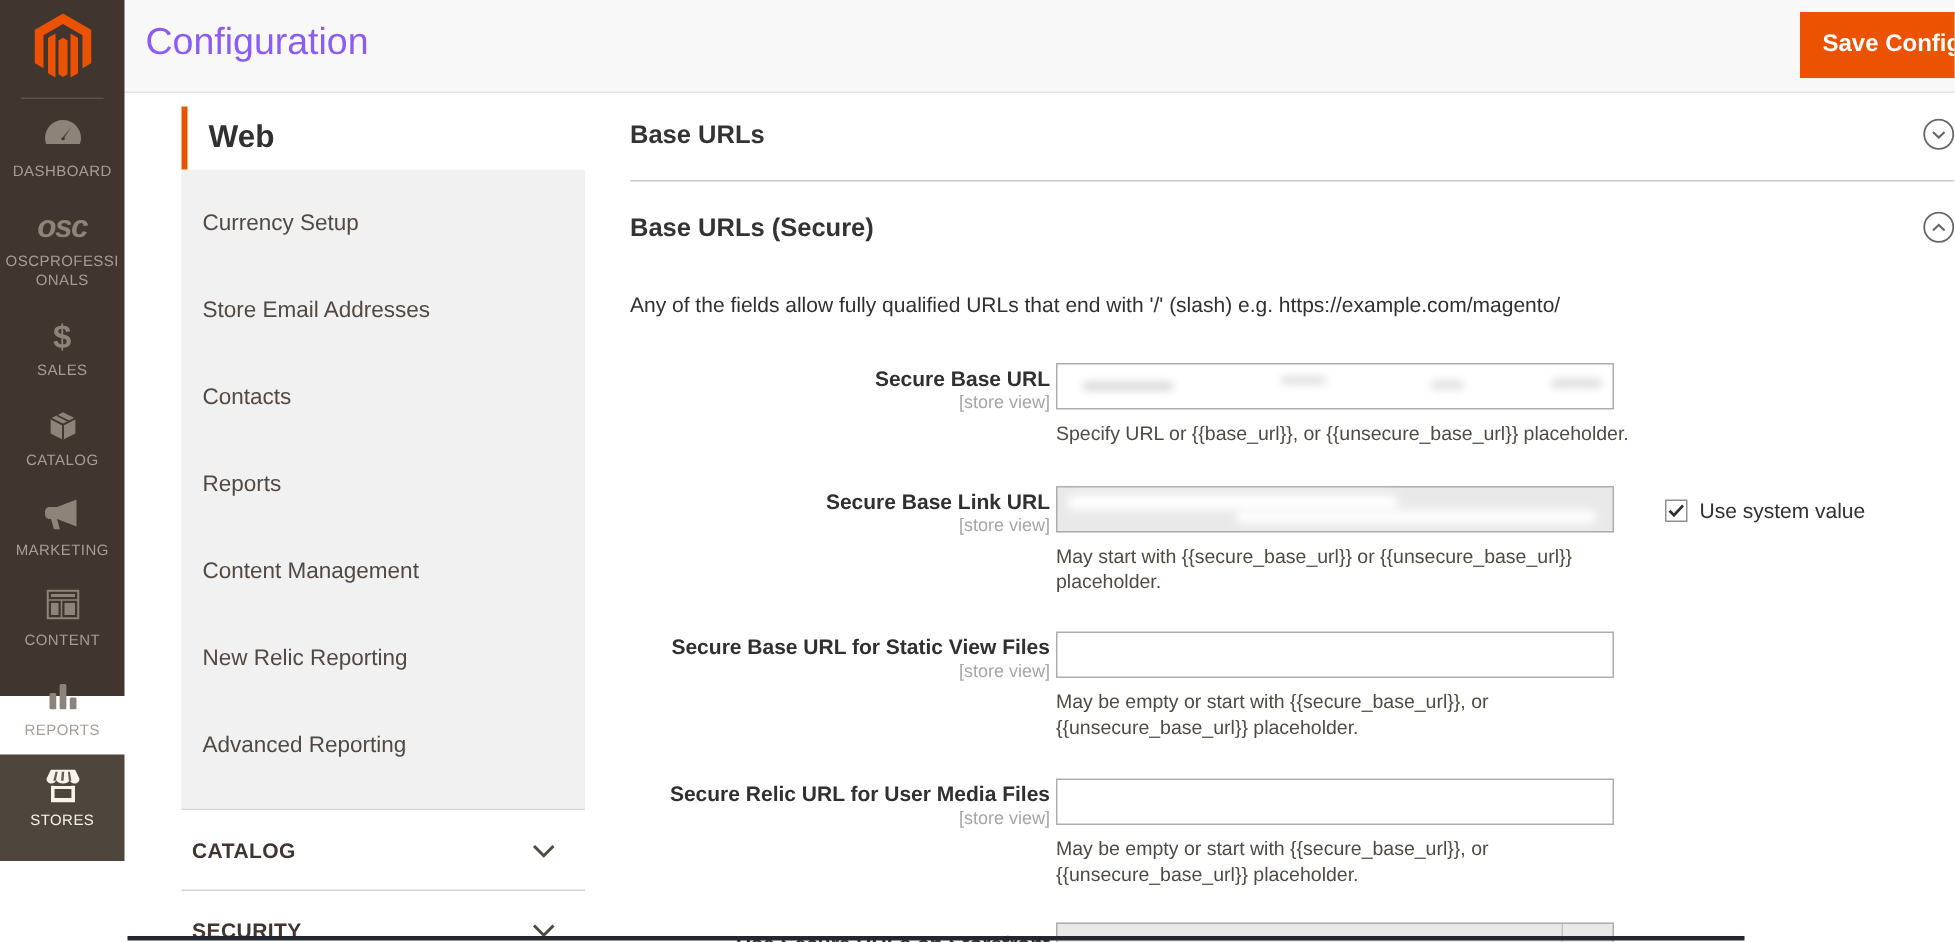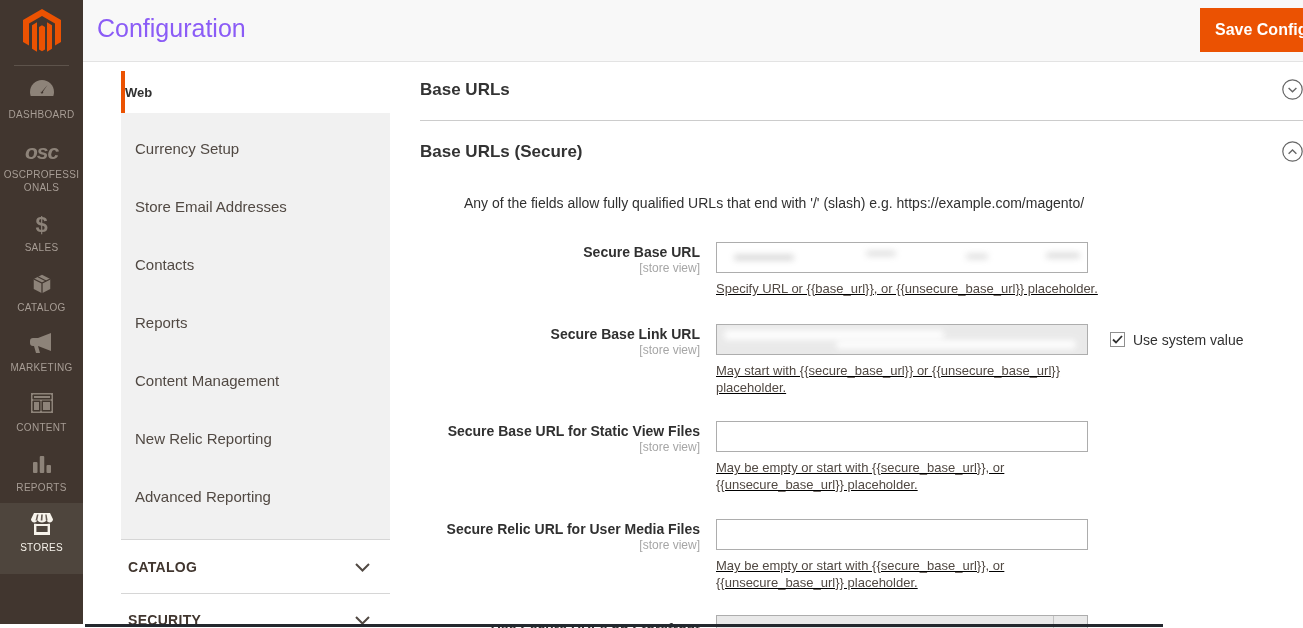--- a/index.html
+++ b/index.html
@@ -1,20 +1,20 @@
 <!DOCTYPE html>
 <html><head>
 <meta charset="utf-8">
 <style>
   * { margin:0; padding:0; box-sizing:border-box; }
   html,body { width:1303px; height:628px; overflow:hidden; background:#fff;
               font-family:"Liberation Sans", sans-serif; position:relative; }
 
   
-  .sidebar { position:absolute; left:0; top:0; width:83px; height:624px; background:#41362f; z-index:5; }
+  .sidebar { position:absolute; left:0; top:0; width:83px; height:464px; background:#41362f; z-index:5; }
   .logo-block { height:62px; display:flex; align-items:center; justify-content:center; }
   .sidebar-divider { border-top:1px solid #5d534b; margin:3px 14px 4px 14px; }
   .nav-item { display:flex; flex-direction:column; align-items:center; padding:10px 2px 9px 2px; cursor:pointer; }
   .nav-item .nav-icon { height:24px; display:flex; align-items:flex-start; justify-content:center; margin-bottom:4px; }
   .nav-item .nav-label { font-size:10px; line-height:13px; letter-spacing:.3px; color:#a79d95;
                          text-transform:uppercase; text-align:center; word-break:break-all; }
   .nav-item.active { background:#4e453d; padding-bottom:20px; }
   .nav-item.active .nav-label { color:#f7f3eb; }
   .nav-icon svg { display:block; }
   .icon-fill { fill:#8d8379; }
@@ -26,52 +26,52 @@
   .page-header { position:absolute; left:83px; top:0; width:1220px; height:62px; background:#f8f8f8;
                  border-bottom:1px solid #e3e3e3; z-index:4; }
   .page-title { position:absolute; left:14px; top:14px; font-size:25px; color:#8b5cf6; font-weight:400; }
   .save-btn { position:absolute; left:1117px; top:8px; width:170px; height:44px; background:#eb5202;
               border:1px solid #eb5202; color:#fff; font-size:16px; font-weight:bold;
               font-family:"Liberation Sans",sans-serif; text-align:left; padding-left:14px; cursor:pointer; }
 
   
   .config-nav { position:absolute; left:121px; top:71px; width:269px; z-index:3; }
   .cfg-active { position:relative; background:#fff; border-left:4px solid #eb5202; height:42px;
-                display:flex; align-items:center; padding-left:0; font-size:13px; font-weight:600;
+                display:flex; align-items:center; padding-left:14px; font-size:21px; font-weight:600;
                 color:#303030; cursor:pointer; }
   .cfg-panel { background:#f1f1f1; padding:6px 0 14px 0; }
   .cfg-item { height:58px; display:flex; align-items:center; padding-left:14px; font-size:15px;
               color:#514943; cursor:pointer; }
   .cfg-section { background:#fff; border-top:1px solid #d6d6d6; height:54px; display:flex;
                  align-items:center; justify-content:space-between; padding:0 20px 0 7px;
                  font-size:14px; font-weight:bold; letter-spacing:.3px; color:#41362f; cursor:pointer; }
   .cfg-section:last-child { border-bottom:1px solid #d6d6d6; }
 
   
   .main { position:absolute; left:420px; top:63px; width:883px; height:563px; }
   .sec-head { position:absolute; left:0; width:883px; display:flex; align-items:center; justify-content:space-between; }
   .sec-title { font-size:17px; font-weight:bold; color:#333; }
   .sec-toggle { cursor:pointer; margin-right:0px; line-height:0; }
   .rule { position:absolute; left:0; width:883px; border-top:1px solid #ccc; }
-  .section-desc { position:absolute; left:0; top:132px; font-size:14px; color:#303030;margin-left:44px; }
+  .section-desc { position:absolute; left:0; top:132px; font-size:14px; color:#303030; }
 
   .form-row { position:absolute; left:0; width:883px; }
   .lbl-col { position:absolute; left:0; top:2px; width:280px; text-align:right; }
   .f-label { font-size:14px; font-weight:bold; color:#303030; line-height:17px; }
   .f-scope { font-size:12px; color:#a6a6a6; line-height:15px; }
-  .fld-col { position:absolute; left:296px; top:0; width:420px;text-decoration:underline; }
+  .fld-col { position:absolute; left:284px; top:0; width:420px; }
   .txt-input { width:372px; height:31px; border:1px solid #adadad; background:#fff; padding:0 9px;
                font-size:14px; color:#303030; font-family:"Liberation Sans",sans-serif; position:relative; }
   .txt-input:disabled, .txt-input.disabled { background:#e9e9e9; border-color:#adadad; }
   .f-note { margin-top:7px; font-size:13px; line-height:17px; color:#514943; width:400px; }
   .redact-wrap { position:relative; width:372px; height:31px; }
   .redact-wrap .txt-input { position:absolute; left:0; top:0; }
   .smudge { position:absolute; filter:blur(3px); border-radius:4px; pointer-events:none; }
 
-  .use-default { position:absolute; left:690px; top:8px; display:flex; align-items:flex-start; cursor:pointer; }
+  .use-default { position:absolute; left:690px; top:8px; display:flex; align-items:flex-end; cursor:pointer; }
   .checkbox { width:15px; height:15px; border:1px solid #8f8f8f; background:#fff; display:inline-flex;
               align-items:center; justify-content:center; }
   .checkbox svg { display:block; }
   .cb-label { font-size:14px; color:#303030; margin-left:8px; }
 
   .select-box { position:relative; width:372px; height:31px; border:1px solid #adadad; background:#e9e9e9; }
   .select-arrow-seg { position:absolute; right:0; top:0; width:34px; height:100%;
                       border-left:1px solid #c2c2c2; display:flex; align-items:center; justify-content:center; }
   .bottom-edge { position:absolute; left:85px; top:624px; width:1078px; height:3px; background:#23282e; z-index:9; }
 </style>

